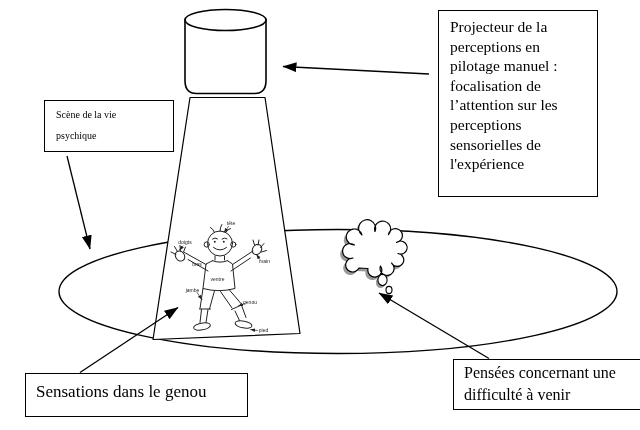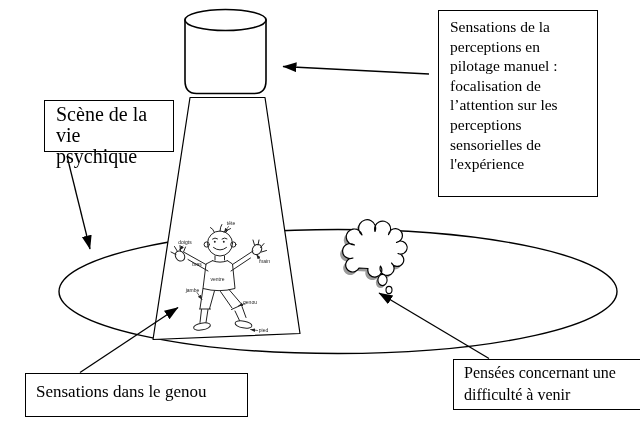--- a/index.html
+++ b/index.html
@@ -6,21 +6,21 @@
   .canvas{
     position:relative;width:640px;height:430px;background:#fff;overflow:hidden;
     font-family:"Liberation Serif",serif;color:#000;
   }
   .diagram-svg{position:absolute;left:0;top:0;}
   .label-box{
     position:absolute;background:#fff;box-sizing:border-box;border:1.4px solid #000;
     font-family:"Liberation Serif",serif;color:#000;
   }
   .box-scene{left:44px;top:100px;width:130px;height:52px;border-width:1.2px;
-    padding:3px 12px 0 11px;font-size:20px;line-height:21px;}
+    padding:3px 12px 0 11px;font-size:10px;line-height:21px;}
   .box-projector{left:438px;top:10px;width:160px;height:187px;border-width:1.7px;
     padding:6px 2px 0 11px;font-size:15.5px;line-height:19.6px;}
   .box-sensations{left:25px;top:373px;width:223px;height:44px;
     padding:8px 2px 0 10px;font-size:17px;line-height:20px;}
   .box-pensees{left:415px;top:359px;width:212px;height:51px;
     padding:2px 2px 0 10px;font-size:16px;line-height:21.5px;margin-left:38px;}
   .tiny-label{
     font-family:"Liberation Sans",sans-serif;font-size:5px;fill:#222;
   }
 </style>
@@ -124,21 +124,21 @@
 
     <g stroke="#000" stroke-width="1.3" fill="none">
       <path d="M429,74 L283,66.5" marker-end="url(#ah)"></path>
       <path d="M67,156 L90,249" marker-end="url(#ah)"></path>
       <path d="M80,372.5 L178,307.5" marker-end="url(#ah)"></path>
       <path d="M489,358.5 L379,293" marker-end="url(#ah)"></path>
     </g>
   </svg>
 
   <div class="label-box box-projector">
-    <div>Sensations de la</div>
+    <div>Projecteur de la</div>
     <div>perceptions en</div>
     <div>pilotage manuel :</div>
     <div>focalisation de</div>
     <div>l’attention sur les</div>
     <div>perceptions</div>
     <div>sensorielles de</div>
     <div>l'expérience</div>
   </div>
 
   <div class="label-box box-scene">

